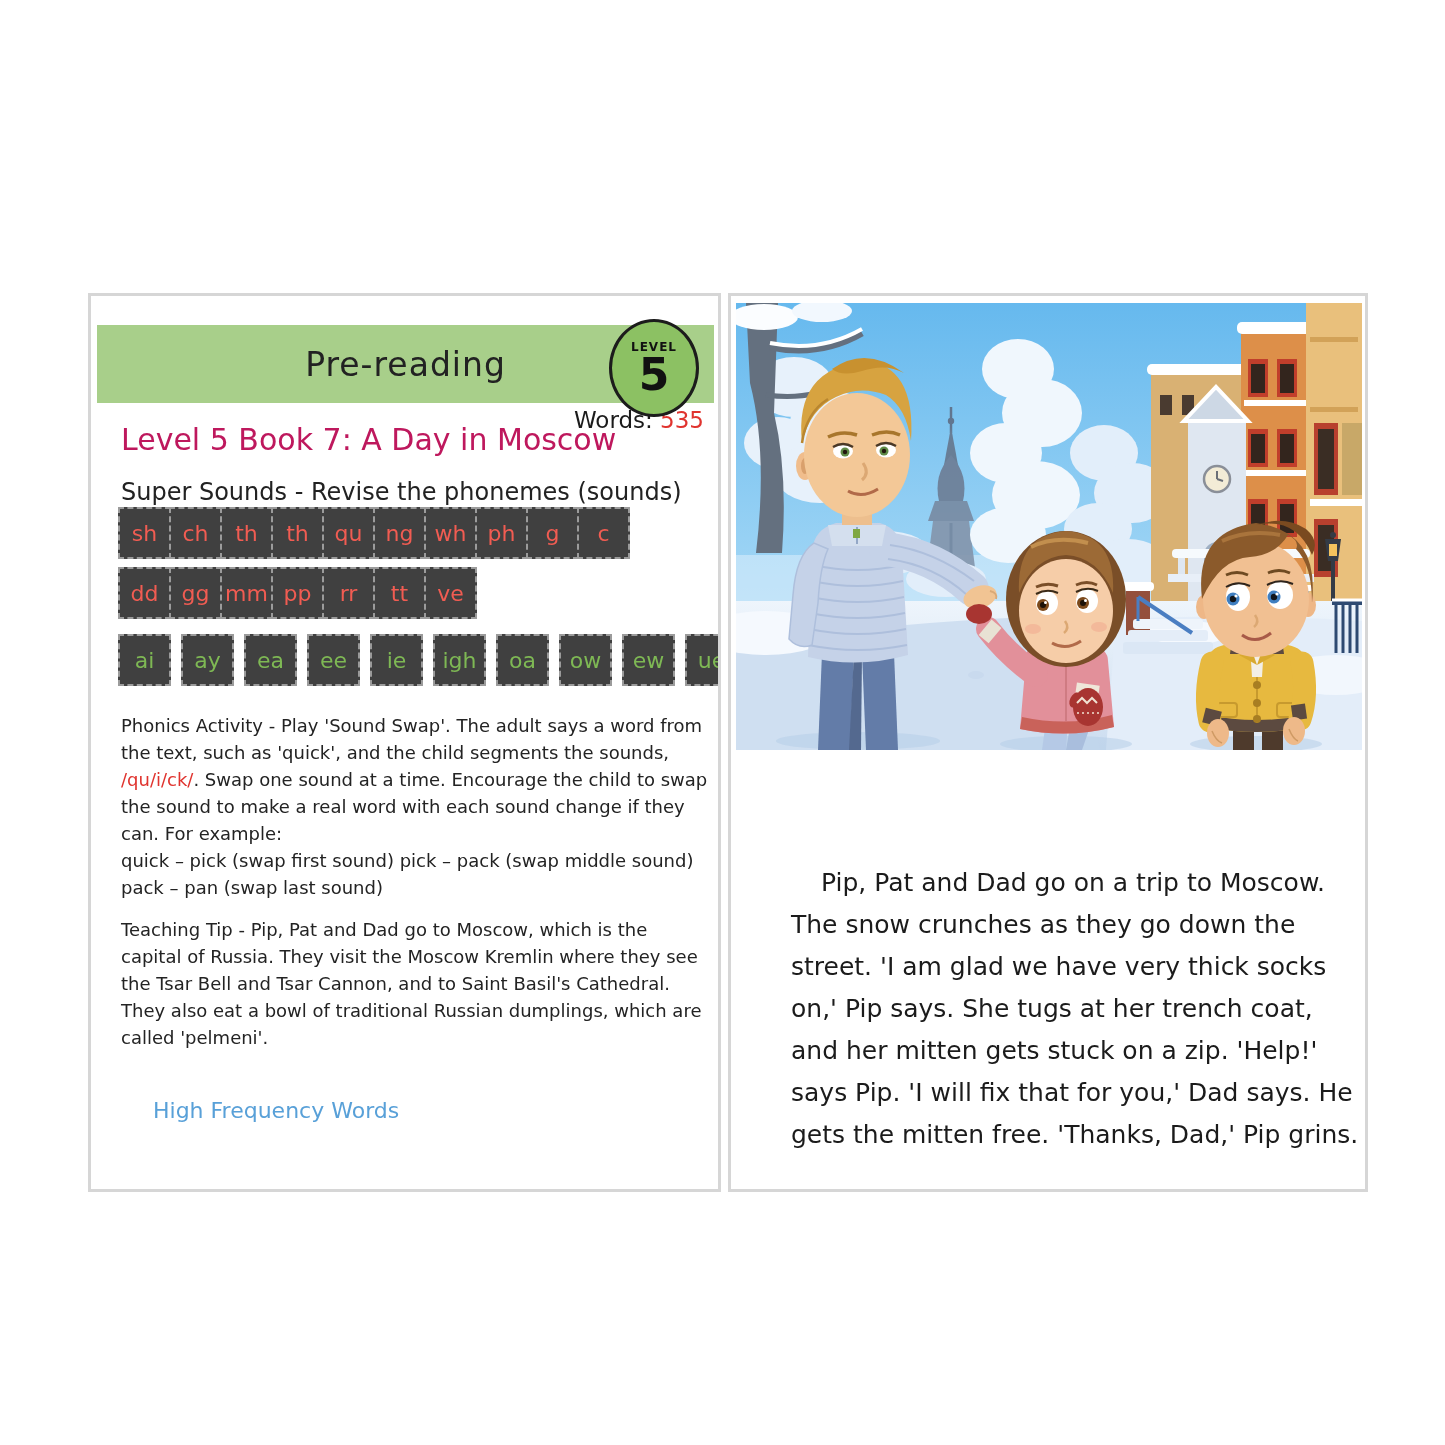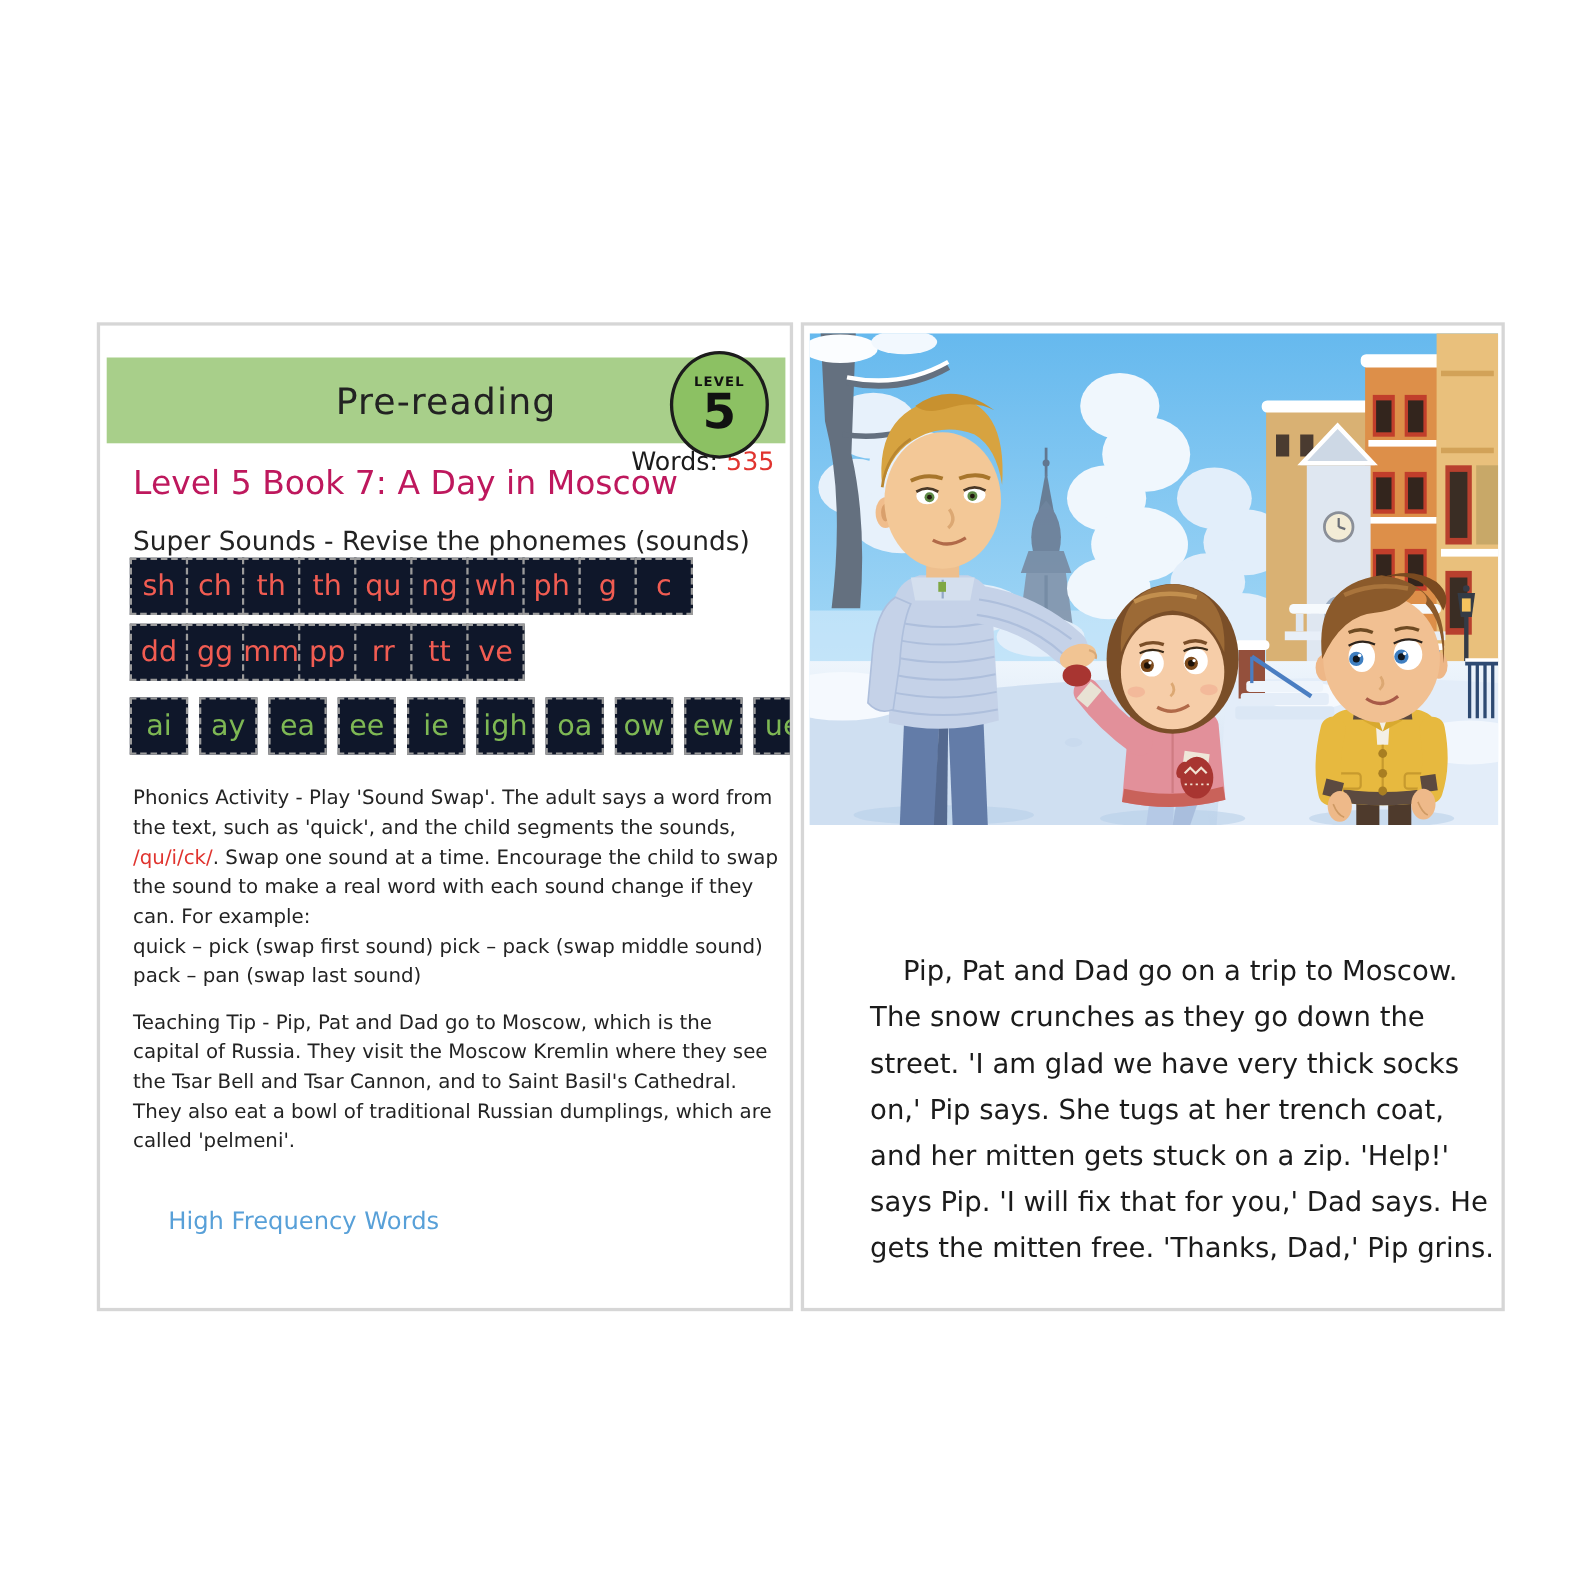--- a/index.html
+++ b/index.html
@@ -32,22 +32,22 @@
   .words-count { color:#e0342f; }
   .book-title { position:absolute; left:30px; top:126px; font-size:30px; color:#be185d; }
   .super-sounds { position:absolute; left:30px; top:182px; font-size:24px; color:#222; }
 
   .sound-row { position:absolute; left:29px; display:flex; }
   .sound-row.r1 { top:211px; }
   .sound-row.r2 { top:271px; }
   .sound-row.r3 { top:338px;gap:12px; }
   .sound-cell {
     width:53px; height:52px; border:2px dashed #9b9b9b; margin-left:-2px;
-    display:flex; align-items:center; justify-content:center; font-size:26px;
-    background:#0f172a;
+    display:flex; align-items:center; justify-content:center; font-size:22px;
+    background:#404040;
   }
   .red-cell   { color:#f15c52; }
   .green-cell { color:#7eb854; }
 
   .para { position:absolute; left:30px; width:587px; font-size:18px; line-height:27px; color:#232323; }
   .para-phonics { top:416px; }
   .para-tip     { top:620px; }
   .inline-red   { color:#e0342f; }
 
   .hfw-label { position:absolute; left:62px; top:802px; font-size:22px; color:#58a0d8; }

